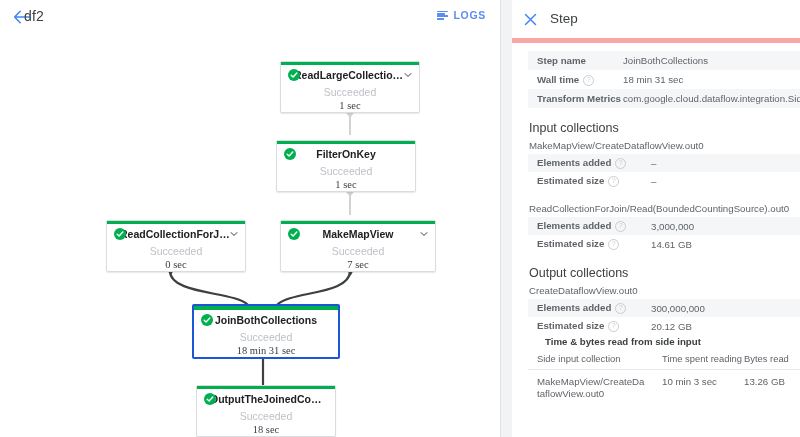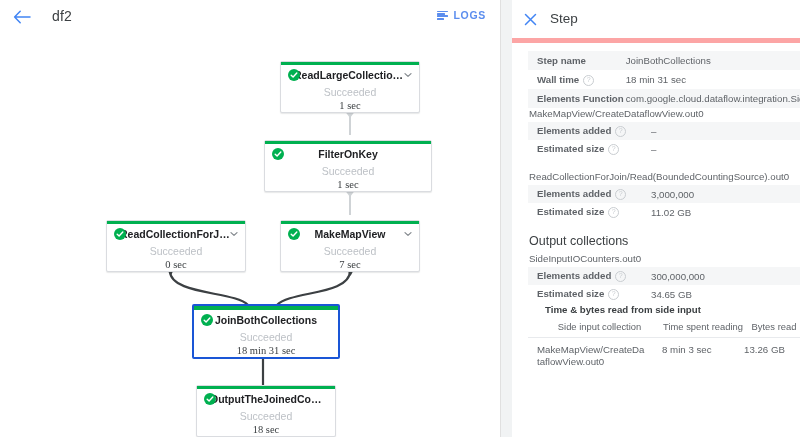--- a/index.html
+++ b/index.html
@@ -9,21 +9,21 @@
     font-family:"Liberation Sans","DejaVu Sans",sans-serif;
     font-size:11px;color:#3c4043;
     -webkit-font-smoothing:antialiased;
   }
   .app{position:relative;width:800px;height:437px;}
 
   
   .left-pane{position:absolute;left:0;top:0;width:500px;height:437px;background:#fff;overflow:hidden;}
   .topbar{position:absolute;left:0;top:0;width:500px;height:33px;background:#fff;border-bottom:1px solid #e4e6e8;}
   .back-arrow{position:absolute;left:12px;top:8px;width:20px;height:18px;color:#4285f4;display:flex;align-items:center;justify-content:center;cursor:pointer;}
-  .job-title{position:absolute;left:52px;top:8px;font-size:14px;color:#3c4043;letter-spacing:.1px;}
+  .job-title{position:absolute;left:24px;top:8px;font-size:14px;color:#3c4043;letter-spacing:.1px;}
   .logs-btn{position:absolute;right:14px;top:9px;display:flex;align-items:center;gap:5px;cursor:pointer;}
   .logs-icon{display:flex;flex-direction:column;justify-content:space-between;width:11px;height:9px;}
   .logs-icon i{display:block;height:1.6px;background:#5b8dee;border-radius:.5px;}
   .logs-icon i:nth-child(1){width:11px;}
   .logs-icon i:nth-child(2){width:8px;}
   .logs-icon i:nth-child(3){width:11px;}
   .logs-icon i:nth-child(4){width:7px;}
   .logs-label{font-size:10.5px;font-weight:bold;color:#5b8dee;letter-spacing:.7px;}
 
   .canvas{position:absolute;left:0;top:33px;width:500px;height:404px;background:#fff;}
@@ -67,21 +67,21 @@
   .sec-title{font-size:12.5px;color:#3c4043;margin:13px 0 5px 9px;}
   .coll-name{font-size:9.7px;color:#5f6368;margin:0 0 3px 9px;}
   .metric-table{width:272px;margin-left:8px;border-collapse:collapse;}
   .metric-row{height:18px;}
   .metric-row.shaded{background:#f5f6f7;}
   .metric-key{width:112px;padding-left:9px;font-size:9.7px;font-weight:bold;color:#5f6368;white-space:nowrap;}
   .metric-val{font-size:9.7px;color:#5f6368;}
 
   .sub-title{font-size:9.7px;font-weight:bold;color:#3c4043;margin:1px 0 2px 25px;}
   .si-table{width:276px;margin-left:8px;border-collapse:collapse;}
-  .si-table th{font-size:9.4px;font-weight:normal;color:#5f6368;text-align:center;padding:4px 0 5px 9px;border-bottom:1px solid #e8eaed;}
+  .si-table th{font-size:9.4px;font-weight:normal;color:#5f6368;text-align:left;padding:4px 0 5px 9px;border-bottom:1px solid #e8eaed;}
   .si-table th.c2{padding-left:0;width:82px;}
   .si-table th.c3{padding-left:0;width:60px;}
   .si-table td{font-size:9.7px;color:#5f6368;padding:6px 0 6px 9px;vertical-align:top;line-height:12px;}
   .si-table td.c2{padding-left:0;}
   .si-table td.c3{padding-left:0;}
   .si-wrap{width:110px;word-break:break-word;}
 </style>
 </head>
 <body>
 
@@ -141,21 +141,21 @@
               <svg width="10" height="10" viewBox="0 0 10 10">
                   <path d="M2 3.6 L5 6.4 L8 3.6" fill="none" stroke="#80868b" stroke-width="1.2" stroke-linecap="round" stroke-linejoin="round"></path>
                 </svg>
             </span>
           </div>
           <div class="node-status">Succeeded</div>
           <div class="node-time">1 sec</div>
         </div>
       </div>
 
-      <div class="node" style="left:264px;top:107px;width:168px;height:52px;">
+      <div class="node" style="left:276px;top:107px;width:140px;height:52px;">
         <div class="bar"></div>
         <div class="node-inner">
           <div class="node-head">
             <span class="check">
               <svg width="8" height="8" viewBox="0 0 8 8">
                   <path d="M1.2 4.2 L3.1 6 L6.8 2.1" fill="none" stroke="#fff" stroke-width="1.4" stroke-linecap="round" stroke-linejoin="round"></path>
                 </svg>
             </span>
             <span class="node-title">FilterOnKey</span>
           </div>
@@ -178,21 +178,21 @@
               <svg width="10" height="10" viewBox="0 0 10 10">
                   <path d="M2 3.6 L5 6.4 L8 3.6" fill="none" stroke="#80868b" stroke-width="1.2" stroke-linecap="round" stroke-linejoin="round"></path>
                 </svg>
             </span>
           </div>
           <div class="node-status">Succeeded</div>
           <div class="node-time">0 sec</div>
         </div>
       </div>
 
-      <div class="node" style="left:280px;top:187px;width:140px;height:52px;">
+      <div class="node" style="left:280px;top:187px;width:156px;height:52px;">
         <div class="bar"></div>
         <div class="node-inner">
           <div class="node-head">
             <span class="check">
               <svg width="8" height="8" viewBox="0 0 8 8">
                   <path d="M1.2 4.2 L3.1 6 L6.8 2.1" fill="none" stroke="#fff" stroke-width="1.4" stroke-linecap="round" stroke-linejoin="round"></path>
                 </svg>
             </span>
             <span class="node-title">MakeMapView</span>
             <span class="chev">
@@ -260,26 +260,27 @@
         <tbody>
             <tr class="kv-row shaded">
           <td class="kv-key"><span>Step name</span></td>
           <td class="kv-val">JoinBothCollections</td>
         </tr>
         <tr class="kv-row">
           <td class="kv-key"><span>Wall time</span><span class="help">?</span></td>
           <td class="kv-val">18 min 31 sec</td>
         </tr>
         <tr class="kv-row shaded">
-          <td class="kv-key"><span>Elements Function</span></td>
+          <td class="kv-key"><span>Transform Metrics</span></td>
           <td class="kv-val">com.google.cloud.dataflow.integration.SideInputIOCounters$2</td>
         </tr>
       </tbody>
         </table>
 
+      <div class="sec-title">Input collections</div>
 
       <div class="coll-name">MakeMapView/CreateDataflowView.out0</div>
       <table class="metric-table">
         <tbody>
             <tr class="metric-row shaded">
           <td class="metric-key"><span>Elements added</span><span class="help">?</span></td>
           <td class="metric-val">–</td>
         </tr>
         <tr class="metric-row">
           <td class="metric-key"><span>Estimated size</span><span class="help">?</span></td>
@@ -290,55 +291,55 @@
 
       <div class="coll-name" style="margin-top:13px;">ReadCollectionForJoin/Read(BoundedCountingSource).out0</div>
       <table class="metric-table">
         <tbody>
             <tr class="metric-row shaded">
           <td class="metric-key"><span>Elements added</span><span class="help">?</span></td>
           <td class="metric-val">3,000,000</td>
         </tr>
         <tr class="metric-row">
           <td class="metric-key"><span>Estimated size</span><span class="help">?</span></td>
-          <td class="metric-val">11.02 GB</td>
+          <td class="metric-val">14.61 GB</td>
         </tr>
       </tbody>
         </table>
 
       <div class="sec-title">Output collections</div>
-      <div class="coll-name">SideInputIOCounters.out0</div>
+      <div class="coll-name">CreateDataflowView.out0</div>
       <table class="metric-table">
         <tbody>
             <tr class="metric-row shaded">
           <td class="metric-key"><span>Elements added</span><span class="help">?</span></td>
           <td class="metric-val">300,000,000</td>
         </tr>
         <tr class="metric-row">
           <td class="metric-key"><span>Estimated size</span><span class="help">?</span></td>
-          <td class="metric-val">34.65 GB</td>
+          <td class="metric-val">20.12 GB</td>
         </tr>
       </tbody>
         </table>
 
       <div class="sub-title">Time &amp; bytes read from side input</div>
       <table class="si-table">
         <thead>
           <tr>
             <th>Side input collection</th>
             <th class="c2">Time spent reading</th>
             <th class="c3">Bytes read</th>
           </tr>
         </thead>
         <tbody>
           <tr>
             <td>
                 <div class="si-wrap">MakeMapView/CreateDataflowView.out0</div>
               </td>
-            <td class="c2">8 min 3 sec</td>
+            <td class="c2">10 min 3 sec</td>
             <td class="c3">13.26 GB</td>
           </tr>
         </tbody>
       </table>
 
     </div>
   </div>
 
 </div>
 

